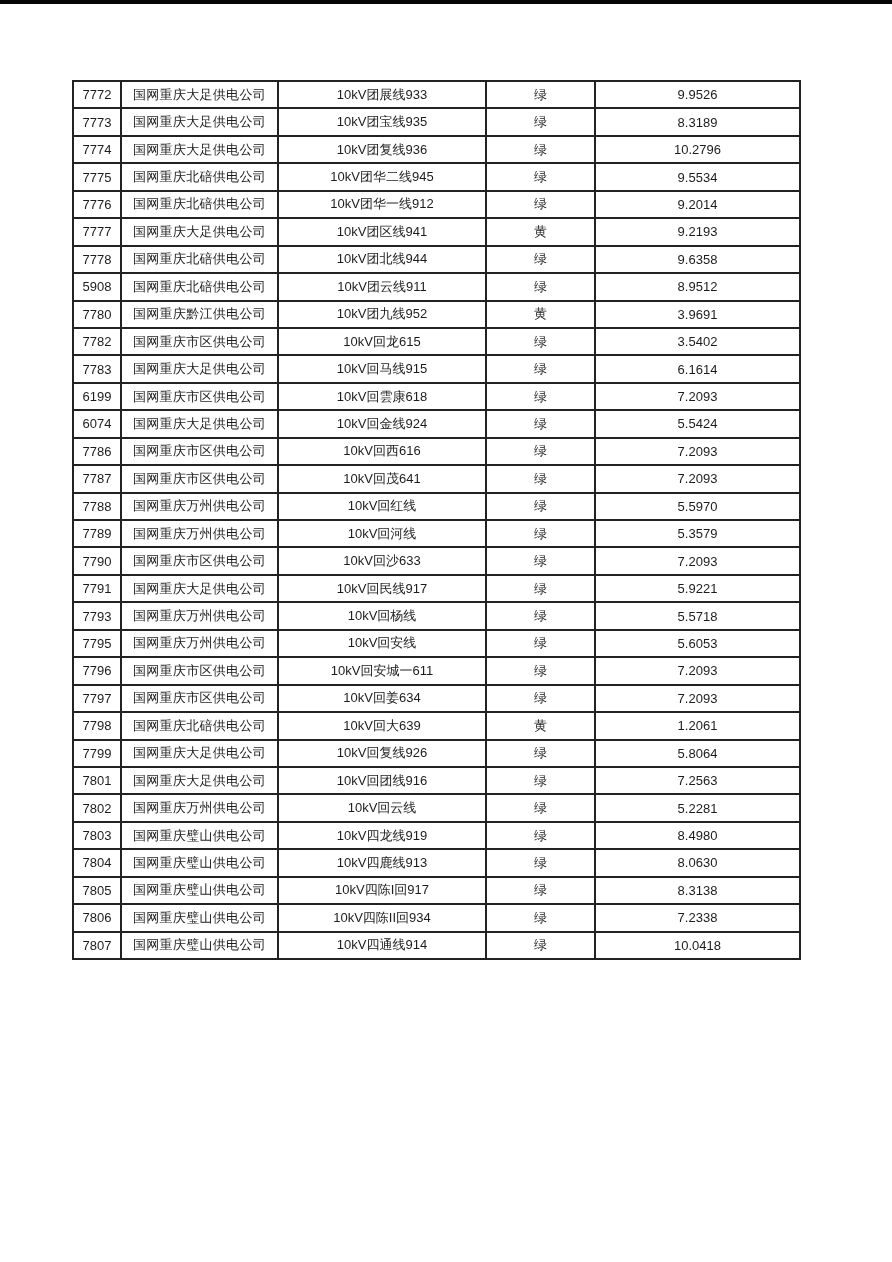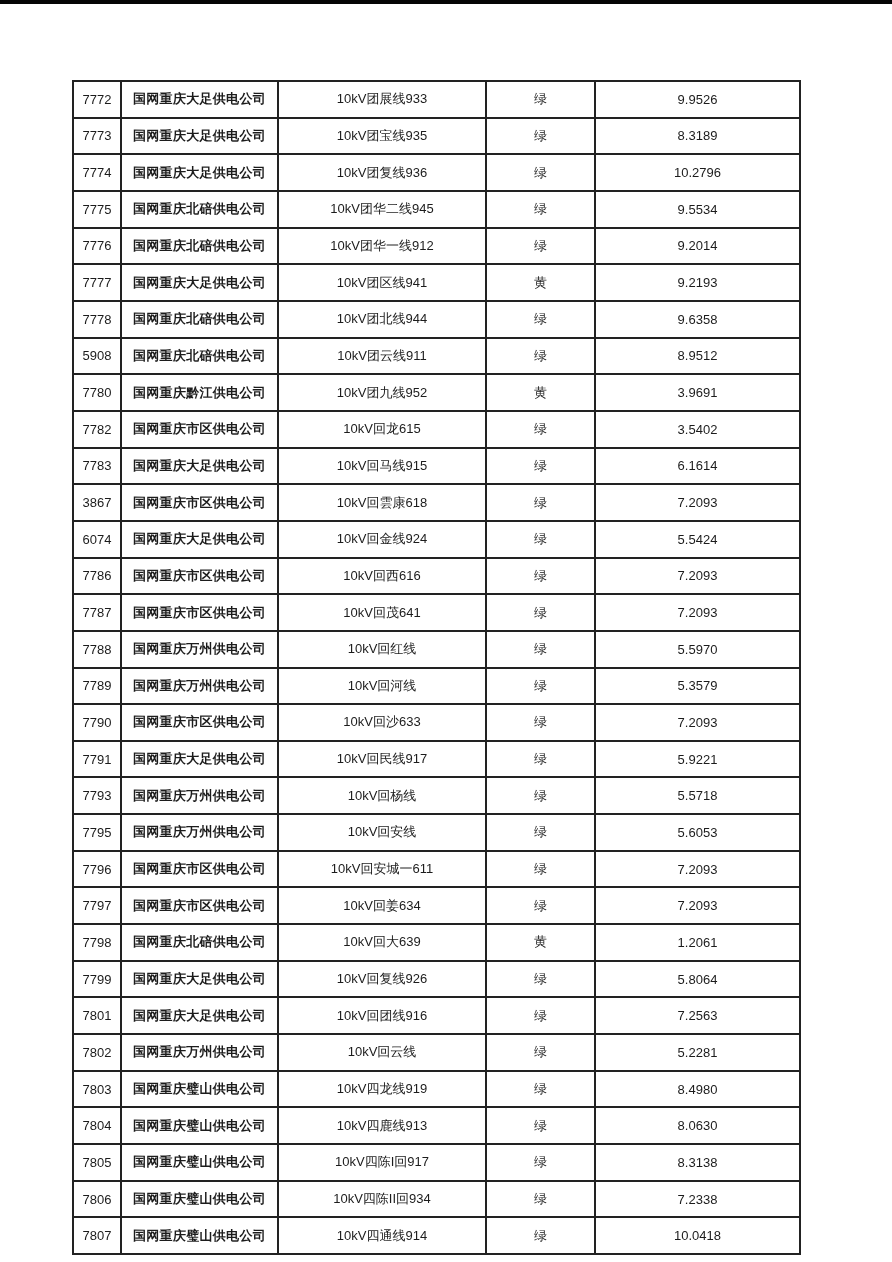--- a/index.html
+++ b/index.html
@@ -20,40 +20,40 @@
     left: 0;
     width: 892px;
     height: 4px;
     background: #050505;
   }
   table.doc-table {
     position: absolute;
     left: 72px;
     top: 80px;
     width: 727px;
-    height: 1175px;
+    height: 880px;
     border-collapse: collapse;
     table-layout: fixed;
   }
   table.doc-table td {
     border: 2px solid #222222;
     text-align: center;
     vertical-align: middle;
     font-size: 13px;
     color: #1c1c1c;
     padding: 0;
     white-space: nowrap;
     overflow: hidden;
   }
   col.c-num   { width: 48px; }
   col.c-comp  { width: 157px; }
   col.c-line  { width: 208px; }
   col.c-stat  { width: 109px; }
   col.c-val   { width: 205px; }
-  td.company-cell { letter-spacing: 0.3px; font-weight: bold; }
+  td.company-cell { letter-spacing: 0.3px; }
 </style>
 </head>
 <body>
 
 <div class="top-bar"></div>
 
 <table class="doc-table">
   <colgroup>
     <col class="c-num">
     <col class="c-comp">
@@ -133,21 +133,21 @@
         <td class="value-cell">3.5402</td>
       </tr>
       <tr>
         <td class="row-number-cell">7783</td>
         <td class="company-cell">国网重庆大足供电公司</td>
         <td class="line-name-cell">10kV回马线915</td>
         <td class="status-cell">绿</td>
         <td class="value-cell">6.1614</td>
       </tr>
       <tr>
-        <td class="row-number-cell">3867</td>
+        <td class="row-number-cell">6199</td>
         <td class="company-cell">国网重庆市区供电公司</td>
         <td class="line-name-cell">10kV回雲康618</td>
         <td class="status-cell">绿</td>
         <td class="value-cell">7.2093</td>
       </tr>
       <tr>
         <td class="row-number-cell">6074</td>
         <td class="company-cell">国网重庆大足供电公司</td>
         <td class="line-name-cell">10kV回金线924</td>
         <td class="status-cell">绿</td>

